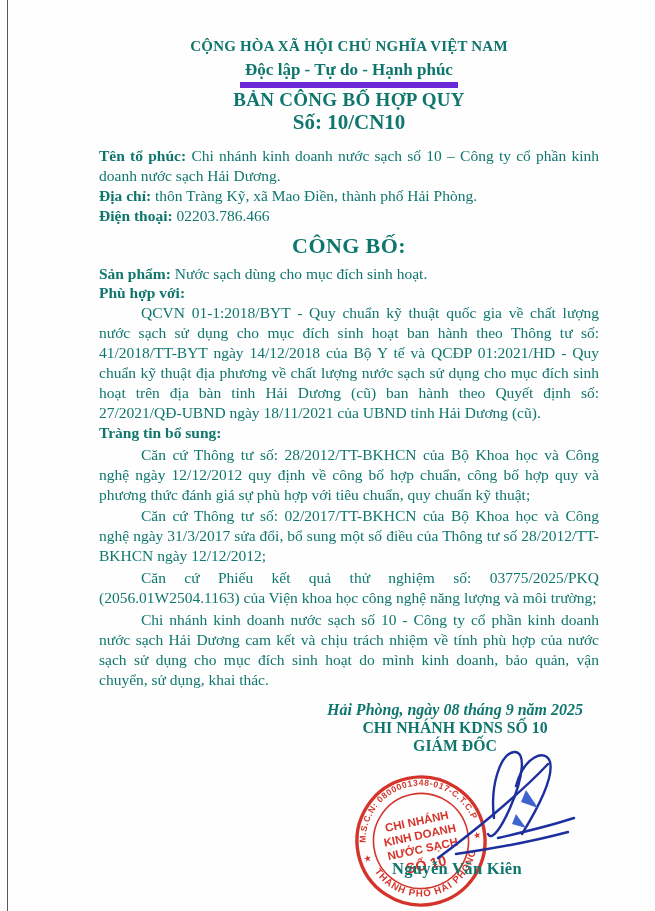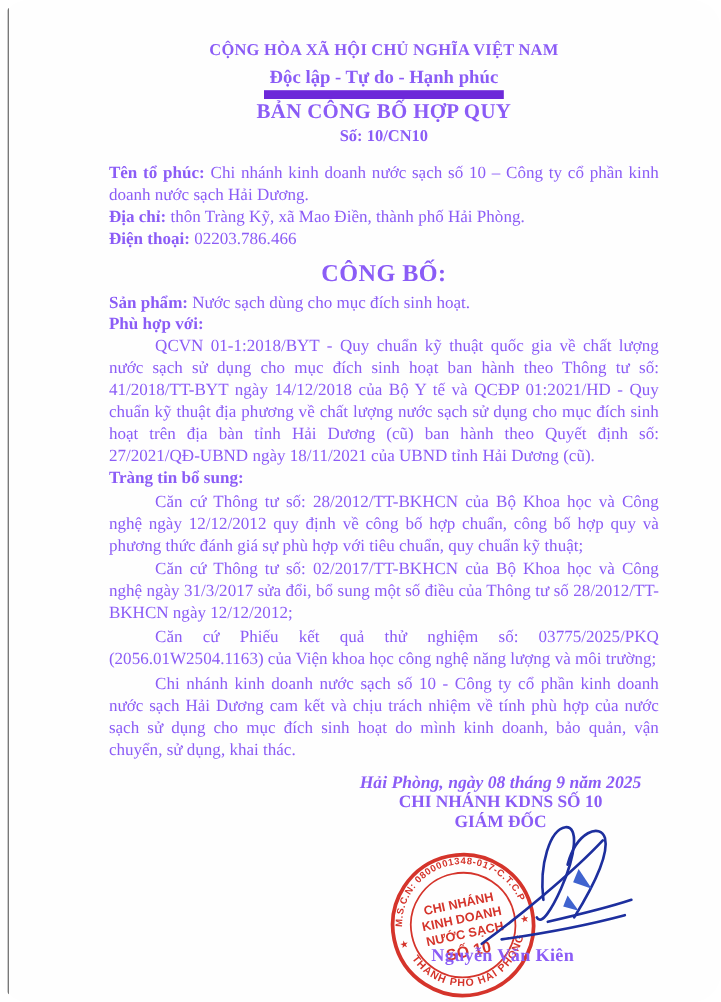--- a/index.html
+++ b/index.html
@@ -1,34 +1,34 @@
 <!DOCTYPE html>
 <html><head>
 <meta charset="utf-8">
 <style>
   * { margin:0; padding:0; box-sizing:border-box; }
   html,body { background:#ffffff; }
   .page {
     position:relative; width:655px; height:911px; background:#fefefe; overflow:hidden;
-    font-family:"Liberation Serif","DejaVu Serif",serif; color:#8b5cf6;border-radius:26px;
+    font-family:"Liberation Serif","DejaVu Serif",serif; color:#0f766e;
   }
   .scan-edge { position:absolute; left:7px; top:0; width:1px; height:911px; background:#3a3a3a; opacity:.85; }
   .content {
     position:absolute; left:99px; top:0; width:500px; padding-top:37px;
     font-size:15.5px; line-height:19.9px; text-align:justify;
   }
   .center { text-align:center; }
   .nat { font-weight:bold; font-size:15px; letter-spacing:.2px; line-height:19px; }
   .motto-wrap { margin-top:3px; }
   .motto {
     display:inline-block; font-weight:bold; font-size:17px; line-height:21px;
-    border-bottom:8px solid #6d28d9; padding:0 5px 2px;
+    border-bottom:6px solid #6d28d9; padding:0 5px 2px;
   }
   .title { font-weight:bold; font-size:19px; line-height:23px; letter-spacing:.3px; }
-  .docnum { font-weight:bold; font-size:15px; line-height:19px; margin-top:2px; }
+  .docnum { font-weight:bold; font-size:21px; line-height:19px; margin-top:2px; }
   .org { margin-top:14px; }
   .lead { font-weight:bold; }
   .congbo { font-weight:bold; font-size:22px; letter-spacing:.4px; margin:10px 0 8px; }
   p.ind { text-indent:42px; }
   .addp { margin-top:2px; }
   .sig { margin-top:10px; margin-left:210px; width:292px; text-align:center; }
   .sig-date { font-style:italic; font-weight:bold; font-size:16px; line-height:19px; white-space:nowrap; }
   .sig-unit { font-weight:bold; font-size:15.8px; line-height:18px; }
   .sig-role { font-weight:bold; font-size:15.8px; line-height:18px; }
   .signer {

